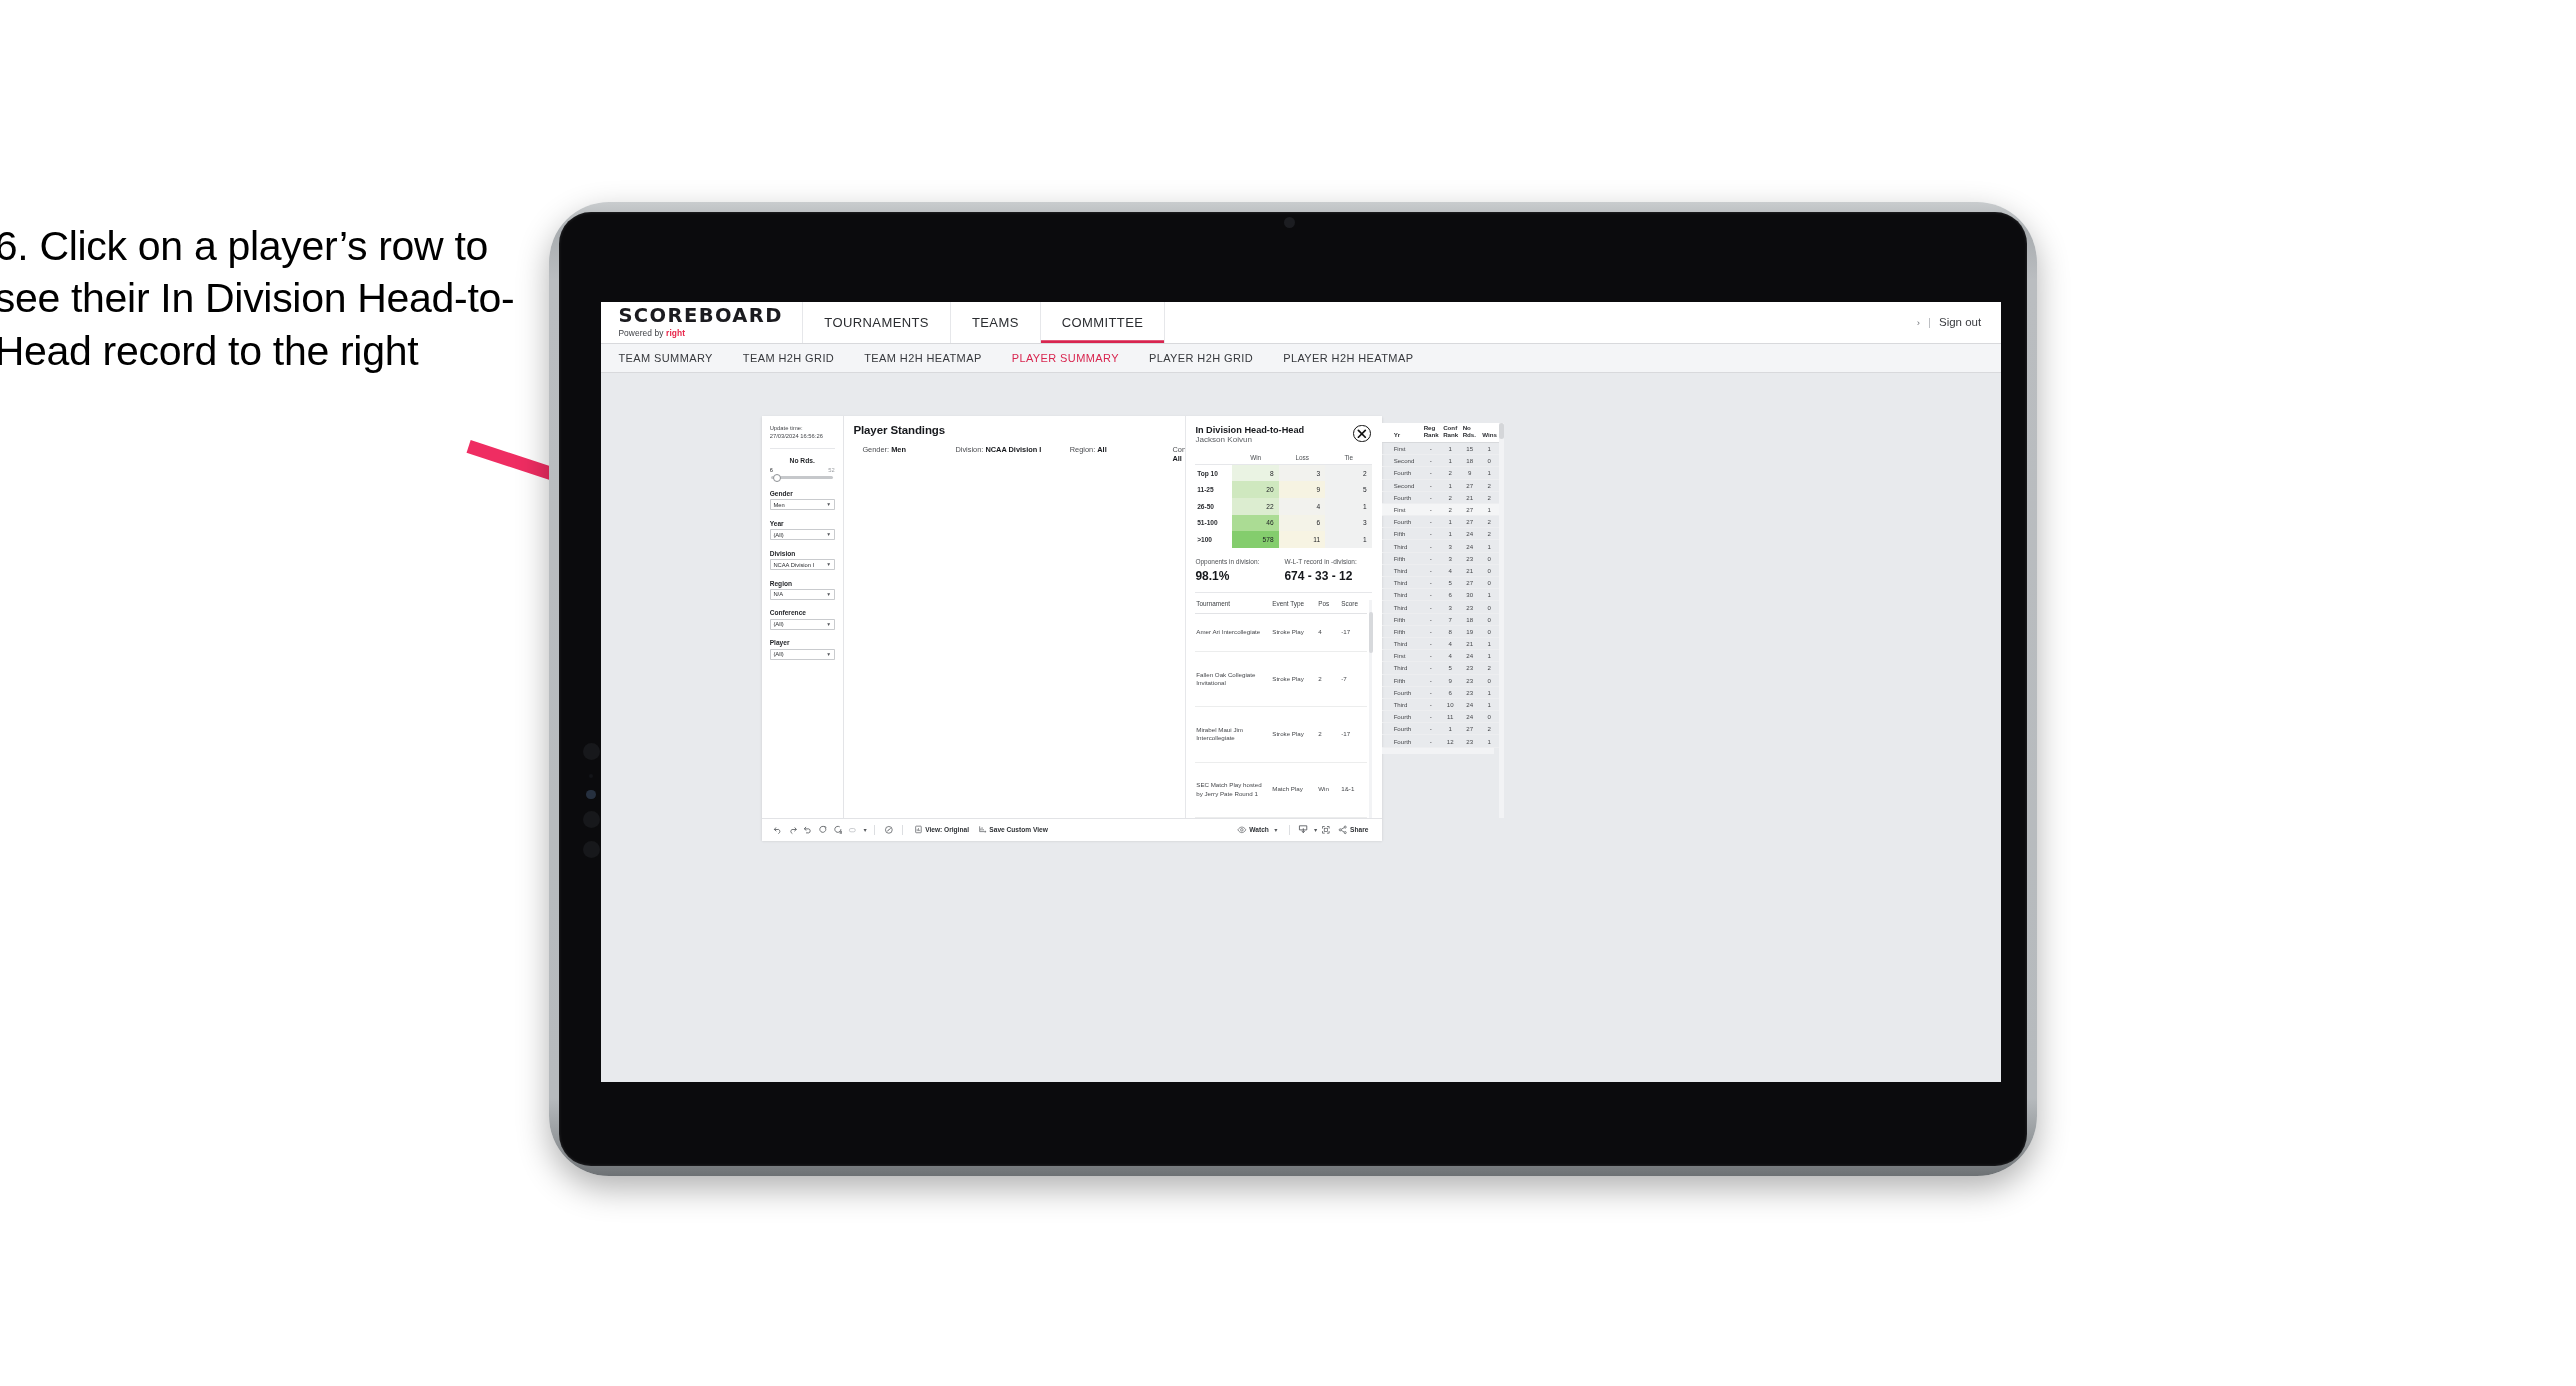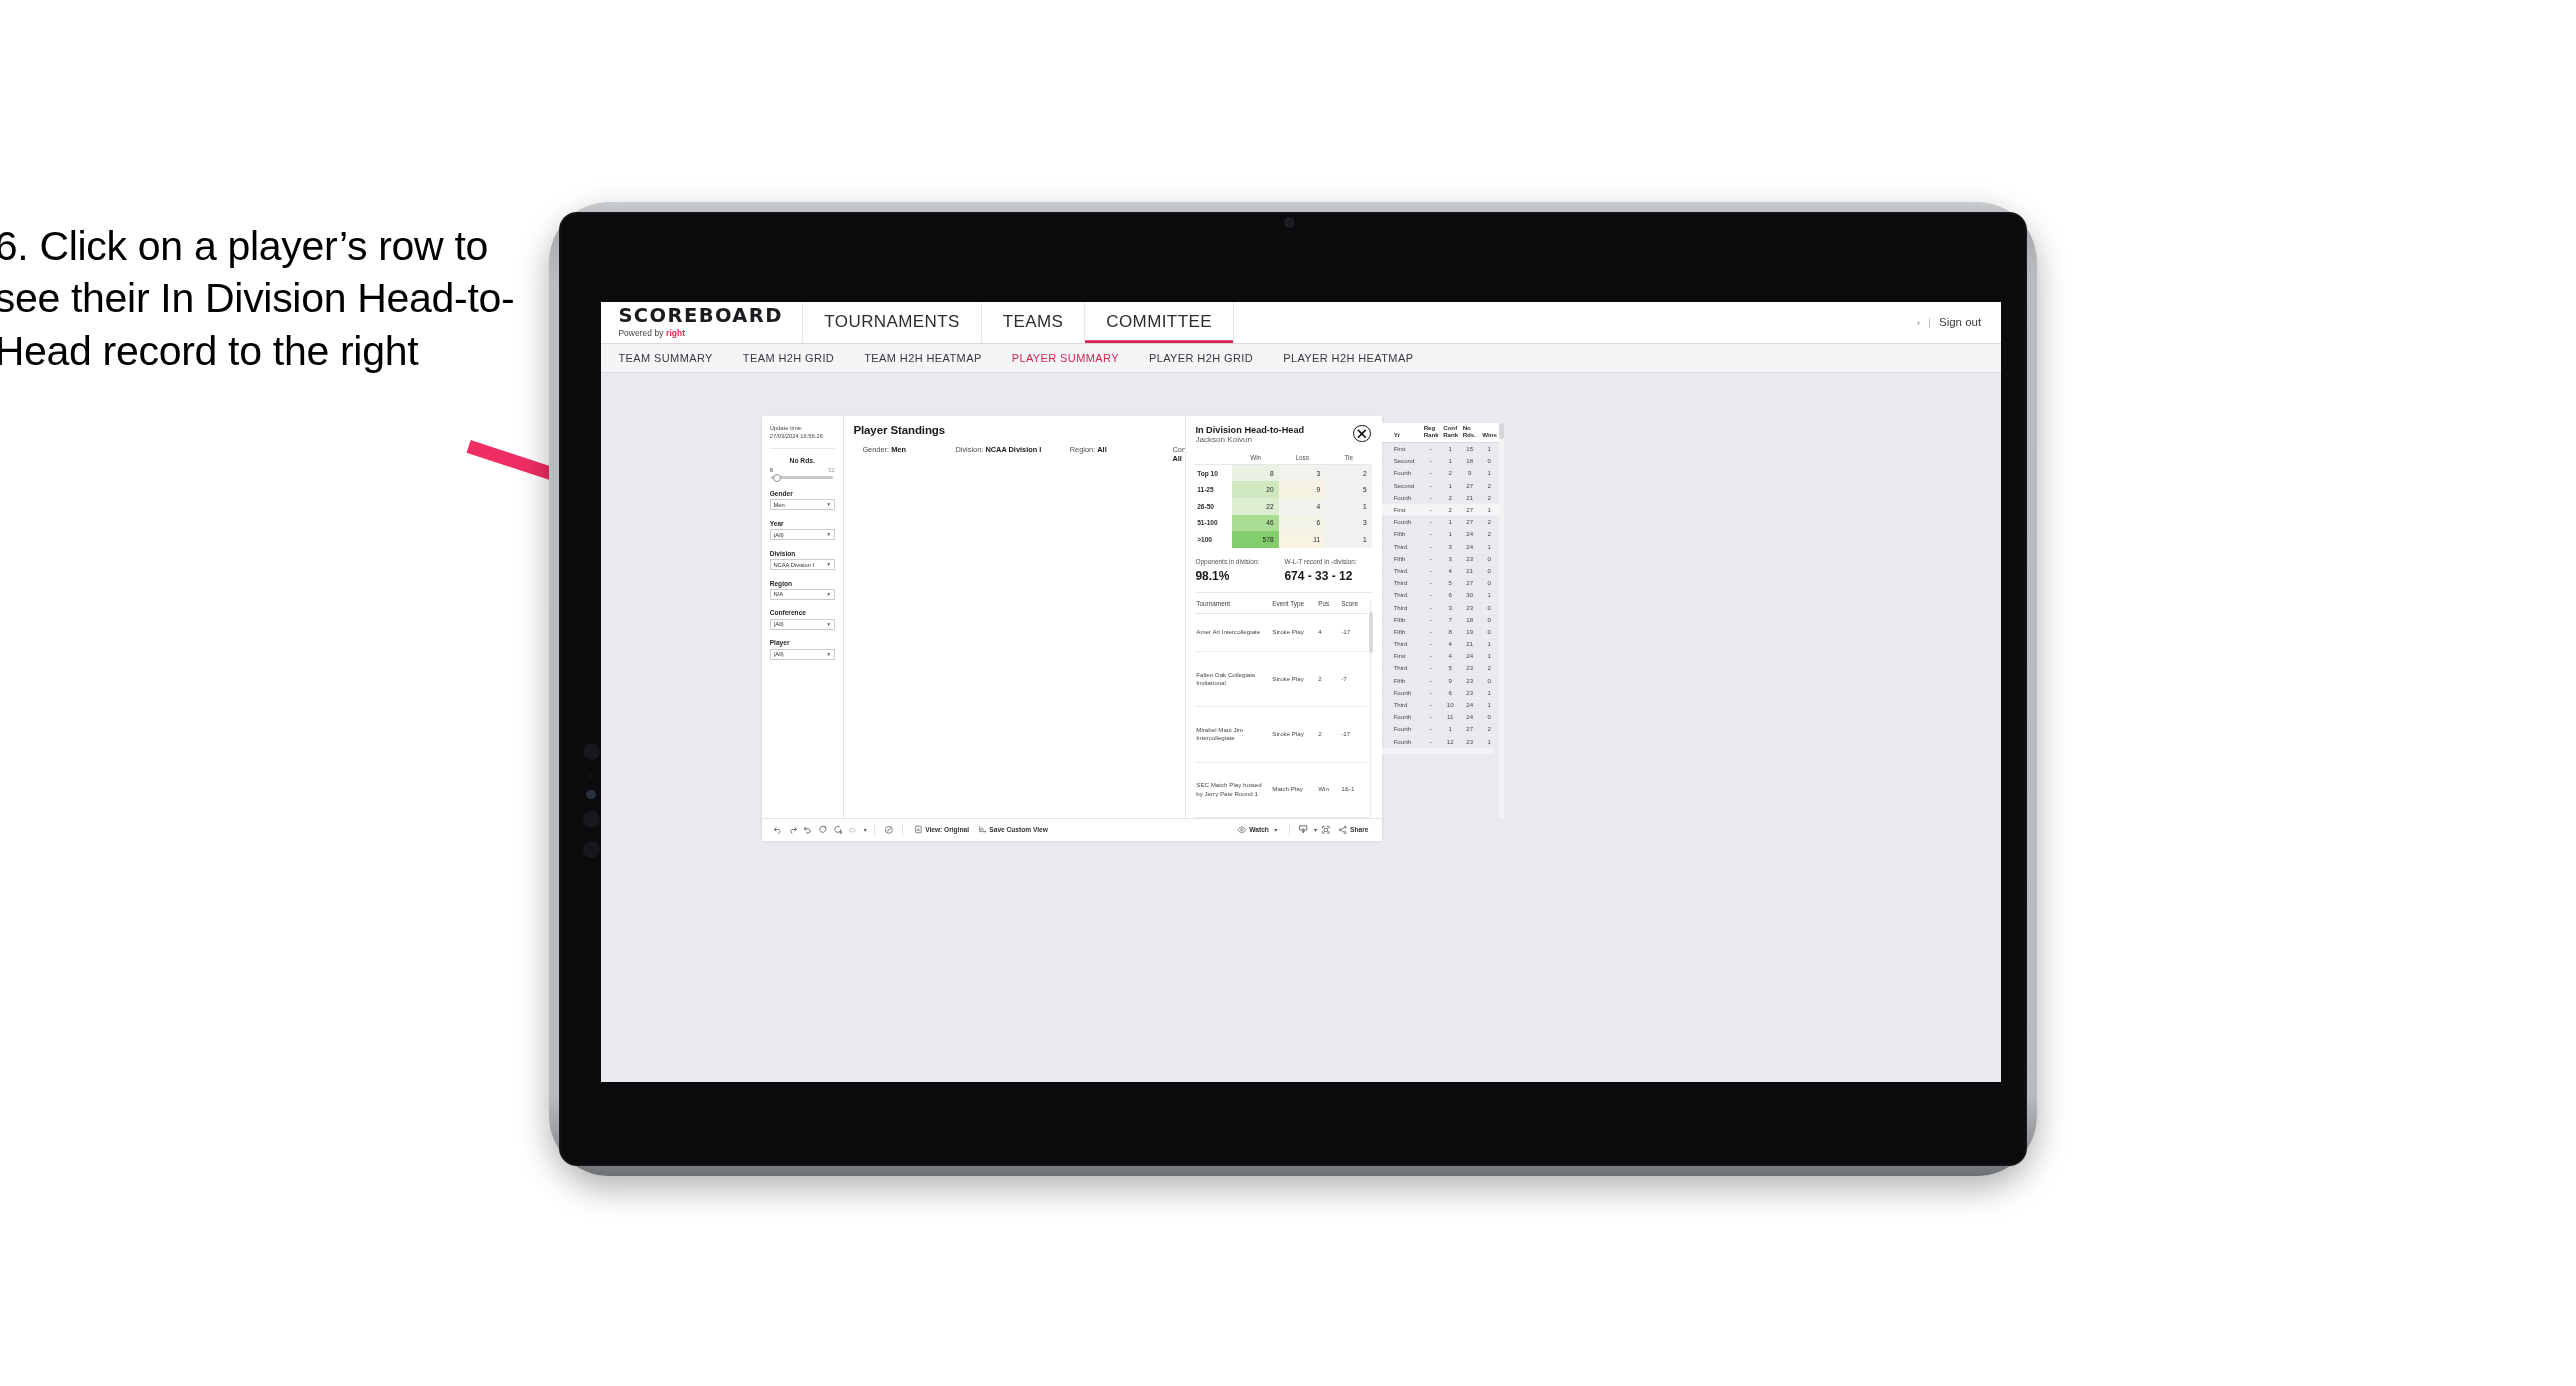--- a/index.html
+++ b/index.html
@@ -25,21 +25,21 @@
   #tablet {
     position: absolute; left: 549px; top: 202px;
     width: 1488px; height: 974px;
     border-radius: 60px;
     background: linear-gradient(180deg,#c9ccce 0%,#a9adb0 3%,#babdc0 8%,#b6babd 92%,#8f9396 97%,#6d7174 100%);
     box-shadow: 0 12.4px 32px rgba(0,0,0,0.30);
     padding: 9.7px;
   }
   #tablet-inner {
     width: 100%; height: 100%;
-    border-radius: 18px;
+    border-radius: 32px;
     background: #0b0b0d;
     position: relative;
     box-shadow: inset 0 0 3.5px rgba(255,255,255,0.15);
   }
   #screen {
     position: absolute; left: 42px; top: 90px;
     width: 1400px; height: 780px;
     background: #e8eaed; overflow: hidden;
   }
   .cam-dot { position:absolute; border-radius:50%; background:#17181b; }
@@ -56,21 +56,21 @@
            padding: 0 19.5px 0 17.7px; border-right:0.9px solid #e6e7ea; }
   #brand-title {
     font-weight:800; font-size:19.5px; letter-spacing:1.4px; color:#1b1b1f;
     font-family:"DejaVu Sans", sans-serif; line-height:1;
   }
   #brand-sub { font-size:8.4px; color:#3b3d42; margin-top:2.7px; letter-spacing:0.1px; }
   #brand-sub b { color:#e8274b; font-weight:700; }
 
   .topnav { display:flex; align-items:stretch; }
   .topnav-item {
-    display:flex; align-items:center; padding:0 21px; font-size:17px;
+    display:flex; align-items:center; padding:0 21px; font-size:13px;
     color:#2b2d31; letter-spacing:0.4px; border-right:0.9px solid #e6e7ea;
     cursor:pointer; background:#fff;
   }
   .topnav-item.active { box-shadow: inset 0 -2.7px 0 0 #d8254f; }
   #topbar-right {
     margin-left:auto; display:flex; align-items:center; gap:8px;
     padding-right:19.5px; font-size:11.5px; color:#3a3c40;
   }
   #topbar-right .chev { font-size:9.7px; color:#6d7075; }
   #topbar-right .divider { color:#b8bbbf; }

